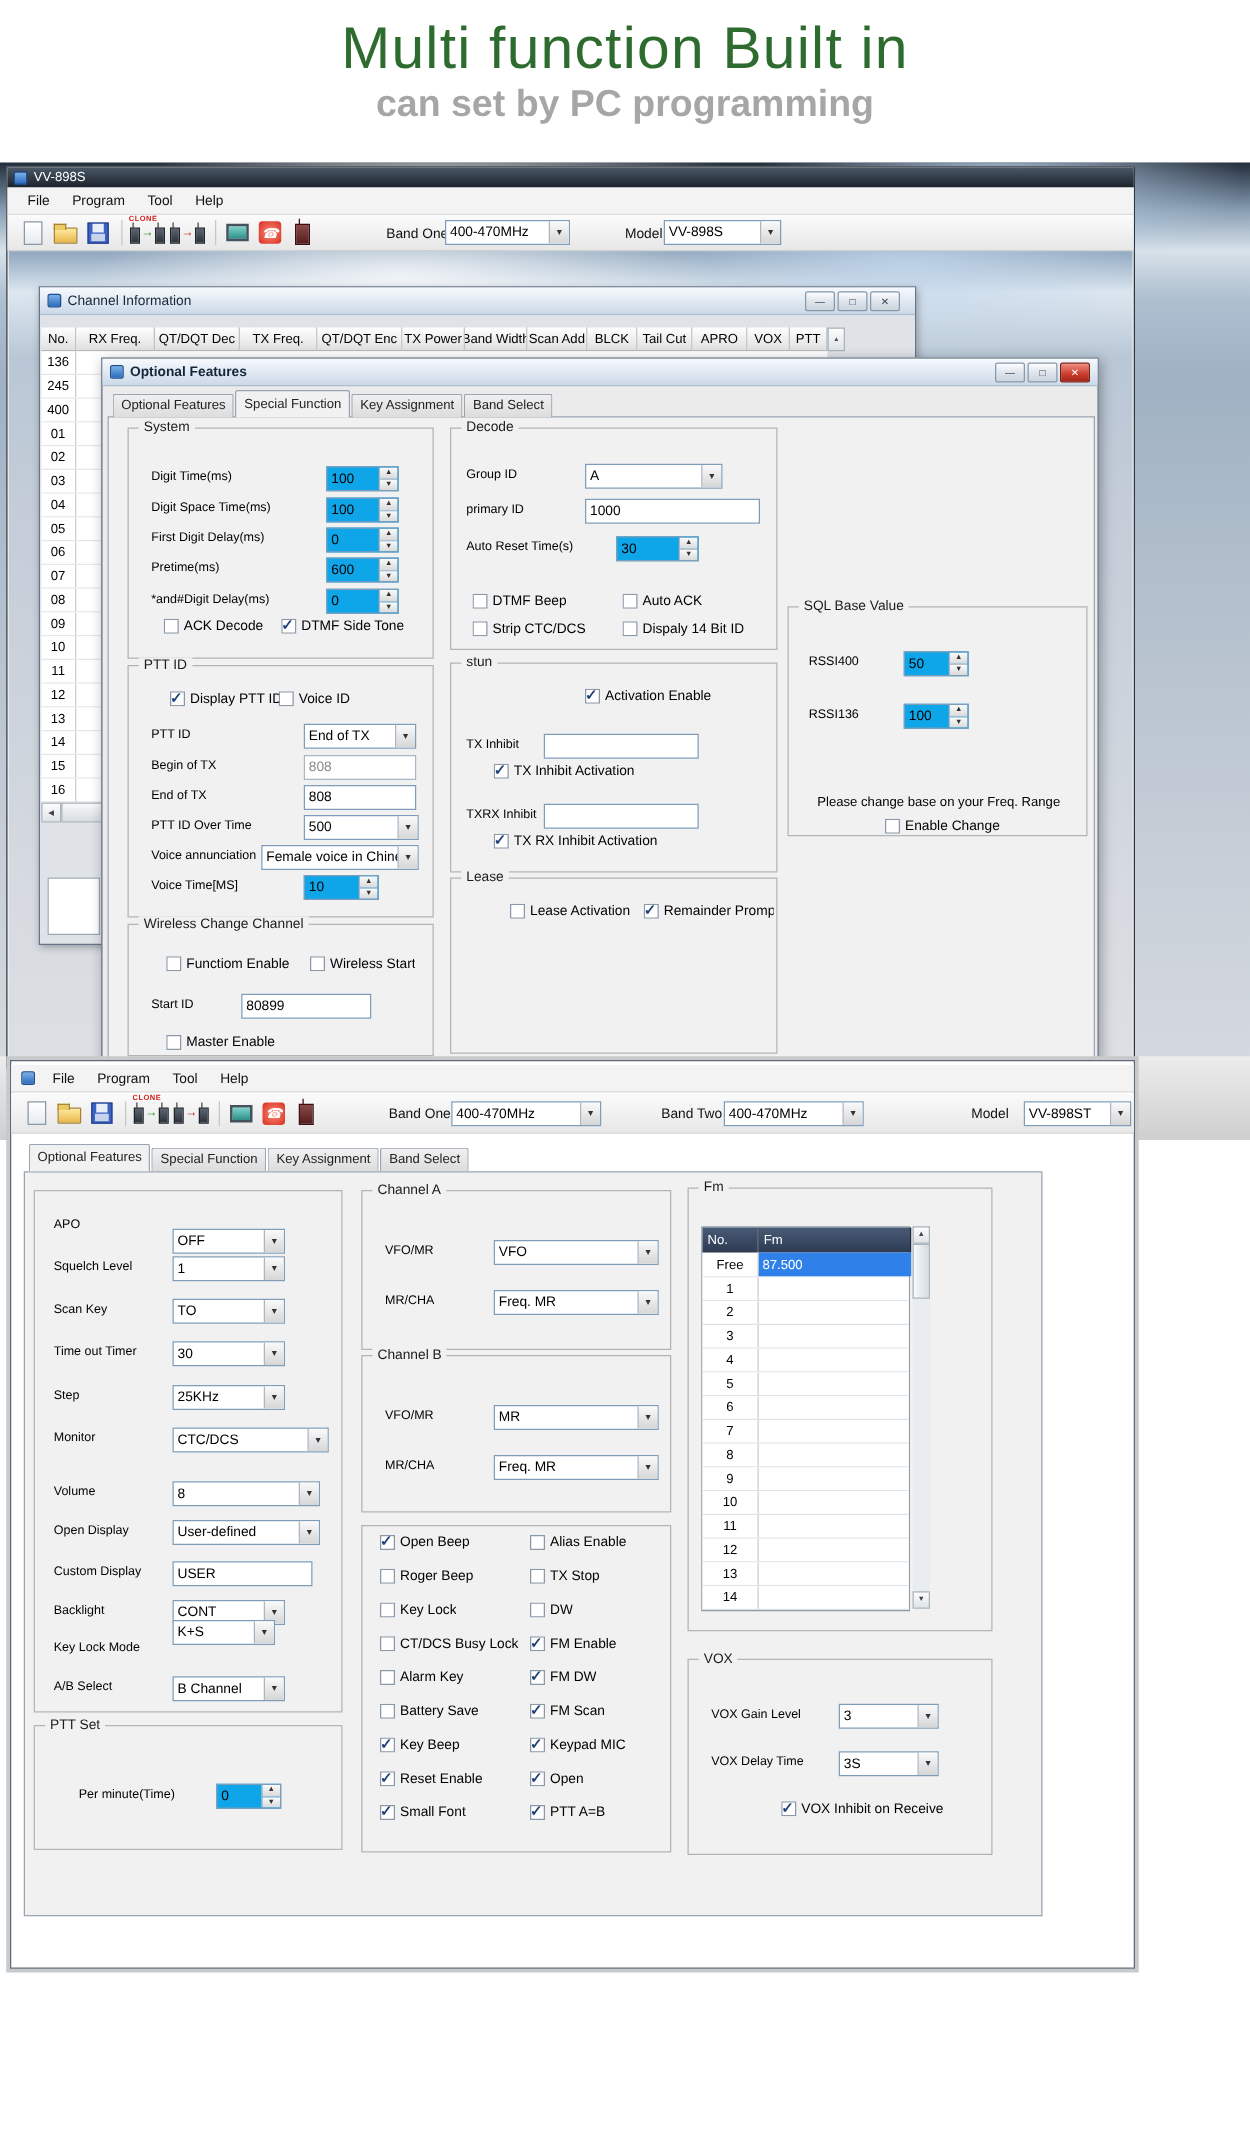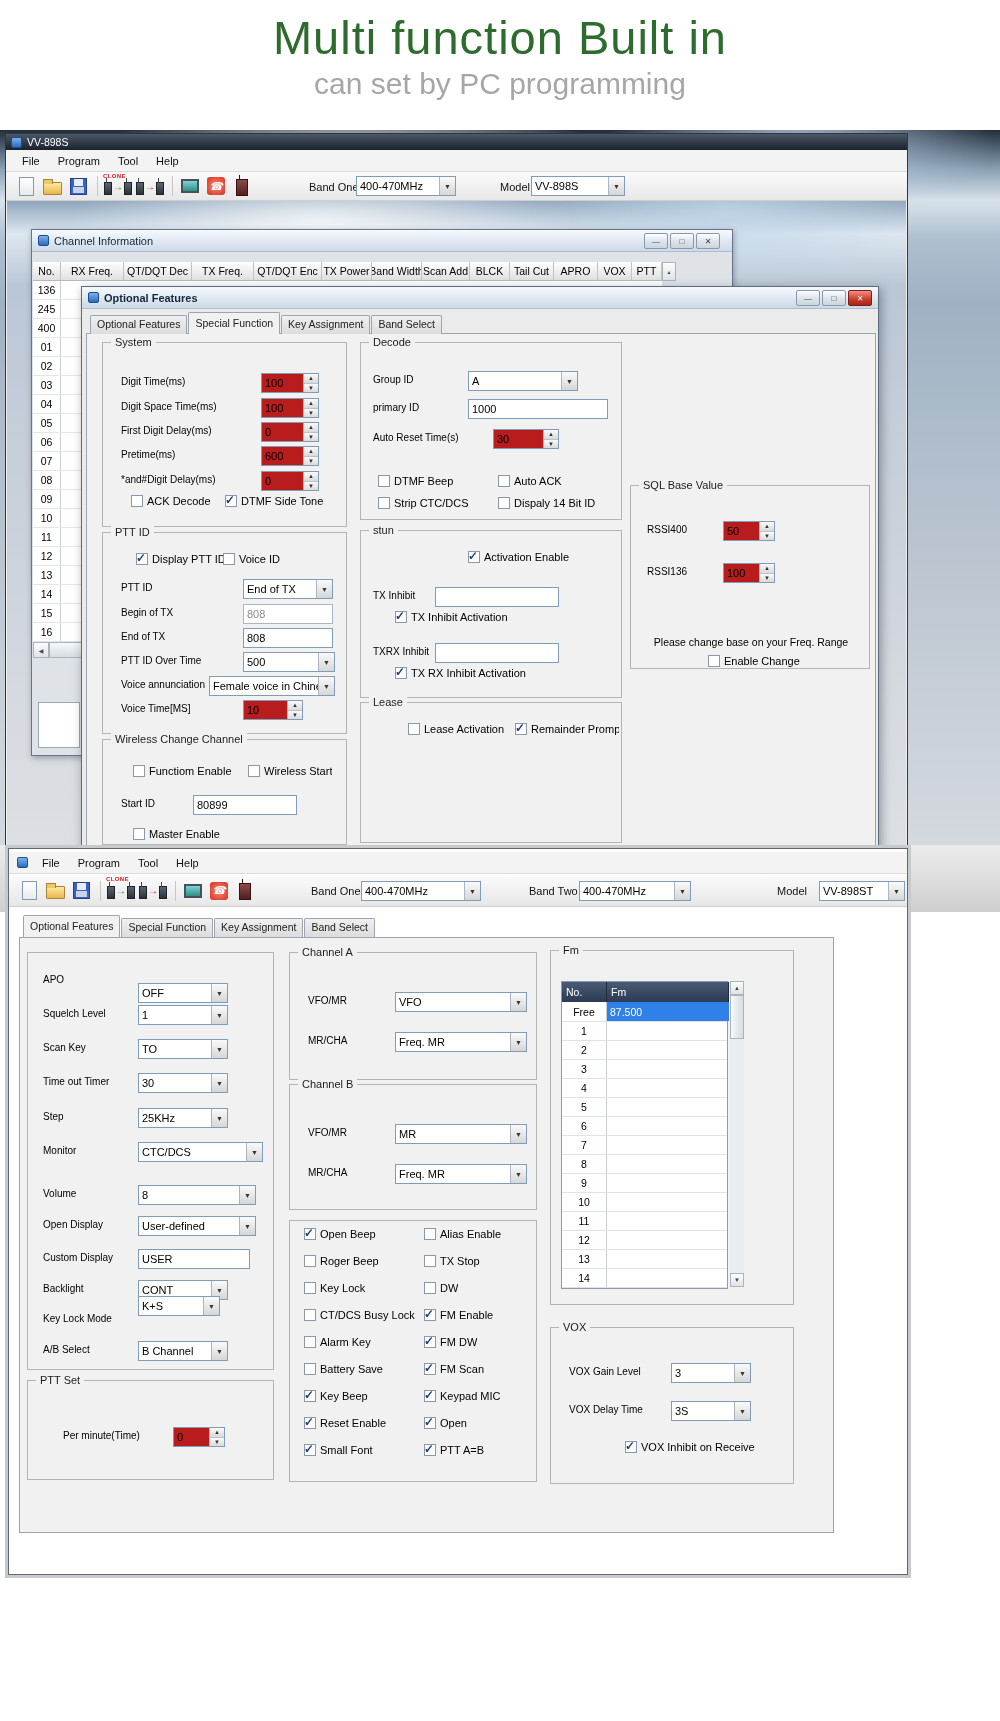--- a/index.html
+++ b/index.html
@@ -1,19 +1,19 @@
 <!DOCTYPE html>
 <html><head>
 <meta charset="utf-8">
 <style>
 *{margin:0;padding:0;box-sizing:border-box}
 body{width:1000px;height:1721px;position:relative;background:#fff;font-family:"Liberation Sans",sans-serif;font-size:11px;color:#000;overflow:hidden}
 .hdr{position:absolute;left:0;top:0;width:1000px;text-align:center}
 .hdr h1{margin-top:10px;font-size:47px;font-weight:500;color:#2e6b2e;letter-spacing:1px}
-.hdr h2{margin-top:2px;font-size:30px;font-weight:400;color:#a6a6a6}
+.hdr h2{margin-top:2px;font-size:30px;font-weight:700;color:#a6a6a6}
 #photo{position:absolute;left:0;top:130px;width:1000px;height:782px;background:
  radial-gradient(ellipse 420px 90px at 35% 3%, rgba(255,255,255,.8), transparent 60%),
  radial-gradient(ellipse 300px 120px at 80% 2%, rgba(190,210,235,.85), transparent 65%),
  linear-gradient(180deg,#242e3a 0%,#4a5a6c 2%,#8aa0b4 5%,#d8e2ea 9%,#aebfd0 14%,#9fb1c3 22%,#aebcca 38%,#bdc7d2 58%,#ccd2da 78%,#d9dde2 100%)}
 #graystrip{position:absolute;left:0;top:845px;width:1000px;height:67px;background:linear-gradient(#ececec,#cfcfcf)}
 
 .win1{position:absolute;left:5px;top:133px;width:903px;height:722px;border:1px solid #2e3640;background:#f0f0f0}
 .tb-dark{position:absolute;left:0;top:0;right:0;height:16px;background:linear-gradient(#4b5867,#1a222b);display:flex;align-items:center;padding:0 5px;color:#fff;font-size:10.5px;gap:5px}
 .appico{width:11px;height:11px;background:linear-gradient(#7ab2e8,#2d6cc0);border:1px solid #1d4c90;border-radius:2px;flex:0 0 auto}
 .menubar{position:absolute;left:0;right:0;height:22px;background:#f3f3f3;border-bottom:1px solid #dcdcdc;display:flex;align-items:center;padding-left:8px;gap:2px}
@@ -35,21 +35,21 @@
 .i-mon{width:18px;height:14px;background:linear-gradient(#7fd4cc,#2e8f86);border:2px solid #45525e}
 .i-ph{width:18px;height:18px;border-radius:3px;background:radial-gradient(#ff8a78,#d42f1e);color:#fff;display:flex;align-items:center;justify-content:center;font-size:11px}
 .i-hh{width:12px;height:17px;background:linear-gradient(#8a4a4a,#551d1d);border:1px solid #3a1010;position:relative;margin-top:2px}
 .i-hh::before{content:"";position:absolute;left:2px;top:-5px;width:1px;height:5px;background:#3a1010}
 .clone{position:absolute;left:97px;top:1px;font-size:6px;font-weight:bold;color:#d02020;letter-spacing:.4px}
 .tlab{position:absolute;font-size:11px;color:#111;white-space:nowrap}
 
 .dd{position:absolute;height:20px;border:1px solid #7f9db9;background:#fff;display:flex;overflow:hidden}
 .ddv{flex:1;display:flex;align-items:center;padding-left:3px;font-size:11px;white-space:nowrap;overflow:hidden}
 .dda{width:16px;background:linear-gradient(#fafafa,#d6d6d6);border-left:1px solid #a9b6c4;display:flex;align-items:center;justify-content:center;font-size:7px;color:#333;flex:0 0 auto}
-.sp{position:absolute;height:20px;border:1px solid #7f9db9;background:#b91c1c;display:flex;overflow:hidden}
+.sp{position:absolute;height:20px;border:1px solid #7f9db9;background:#0ea5e9;display:flex;overflow:hidden}
 .spv{flex:1;display:flex;align-items:center;padding-left:3px;font-size:11px}
 .spb{width:15px;display:flex;flex-direction:column;border-left:1px solid #a9b6c4;flex:0 0 auto}
 .spb i{flex:1;display:flex;align-items:center;justify-content:center;font-style:normal;font-size:6px;color:#333;background:linear-gradient(#fafafa,#dadada)}
 .spb i:first-child{border-bottom:1px solid #b9c2cc}
 .ti{position:absolute;height:20px;border:1px solid #7f9db9;background:#fff;display:flex;align-items:center;padding:0 3px;font-size:11px;overflow:hidden;white-space:nowrap}
 .ti.dis{color:#8a8a8a;border-color:#a9b6c4}
 .fl{position:absolute;font-size:10px;white-space:nowrap;color:#000}
 .cb{position:absolute;display:flex;align-items:center;gap:4px;font-size:11px;white-space:nowrap;overflow:hidden}
 .bx{width:12px;height:12px;background:#fff;border:1px solid #8a98a8;flex:0 0 auto;position:relative}
 .bx.on::after{content:"✓";position:absolute;left:-1px;top:-3px;font-size:12px;font-weight:bold;color:#1f3f77}

